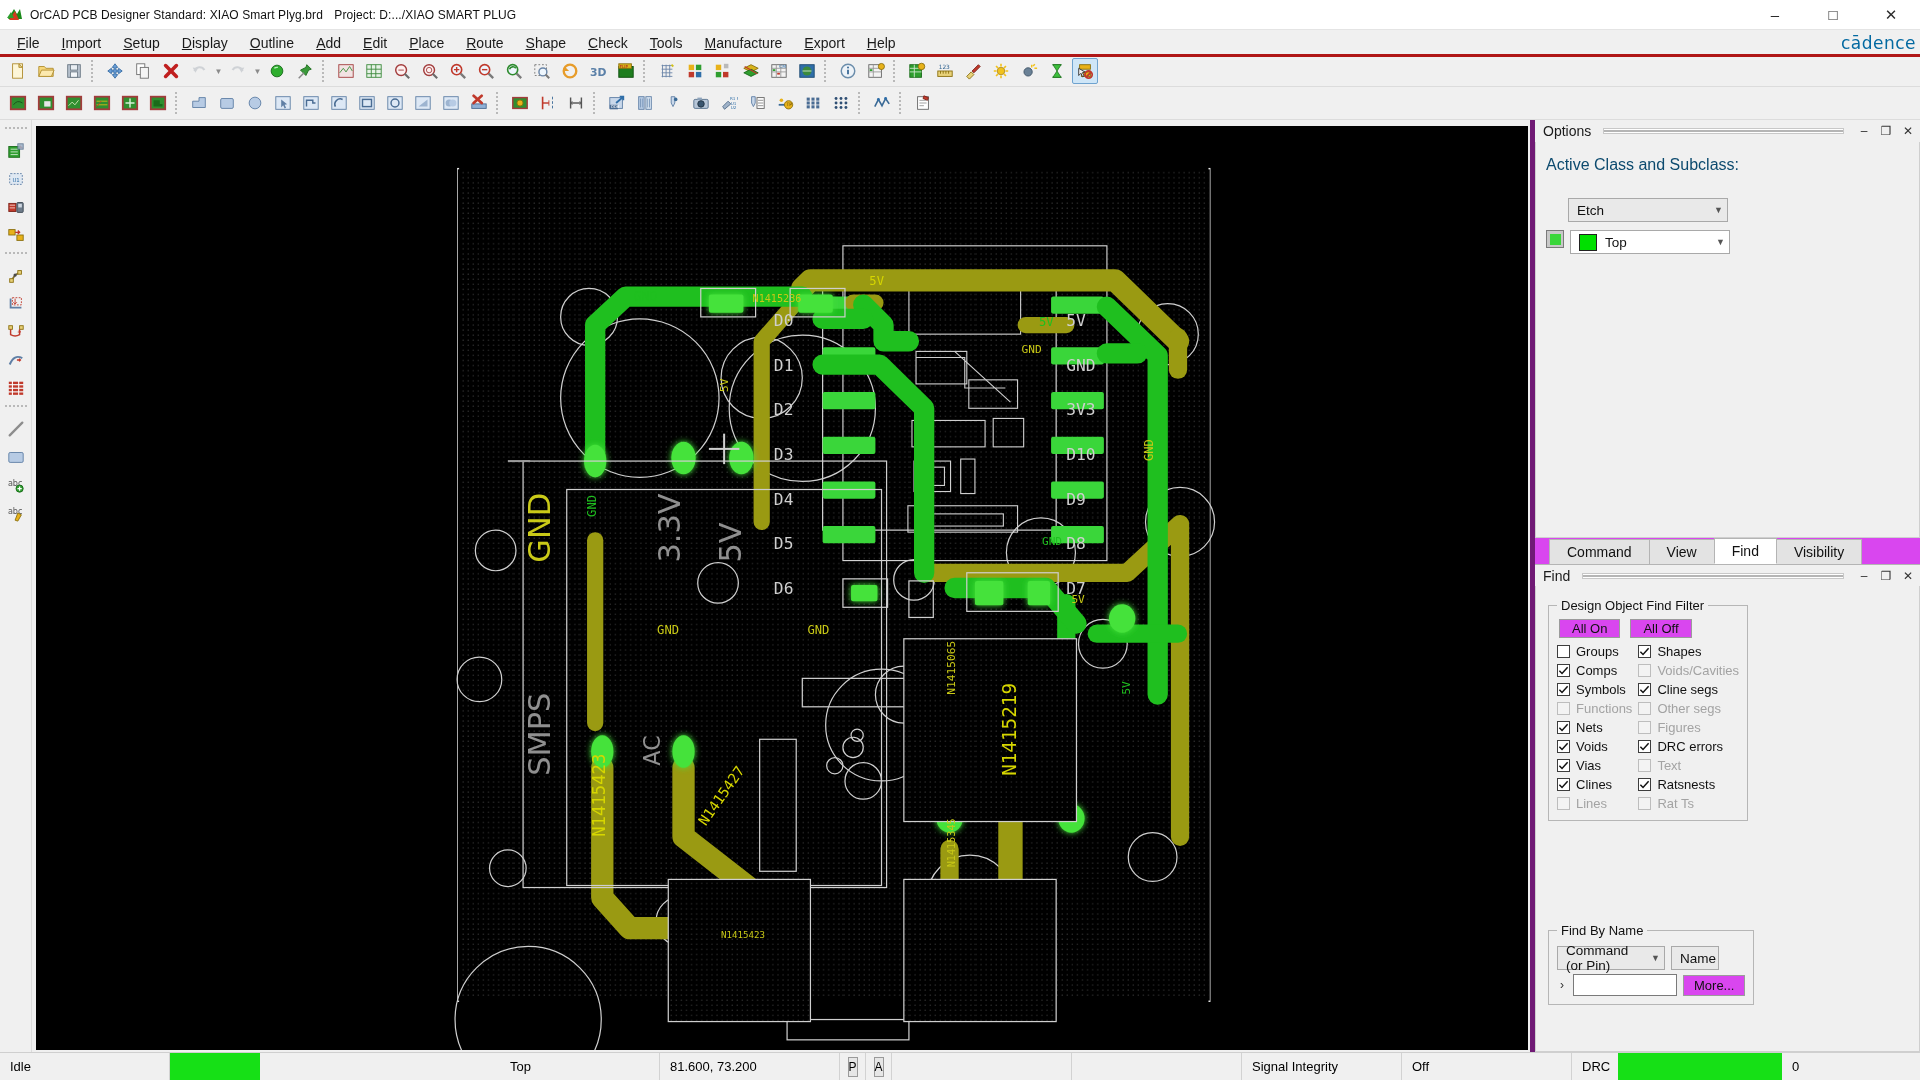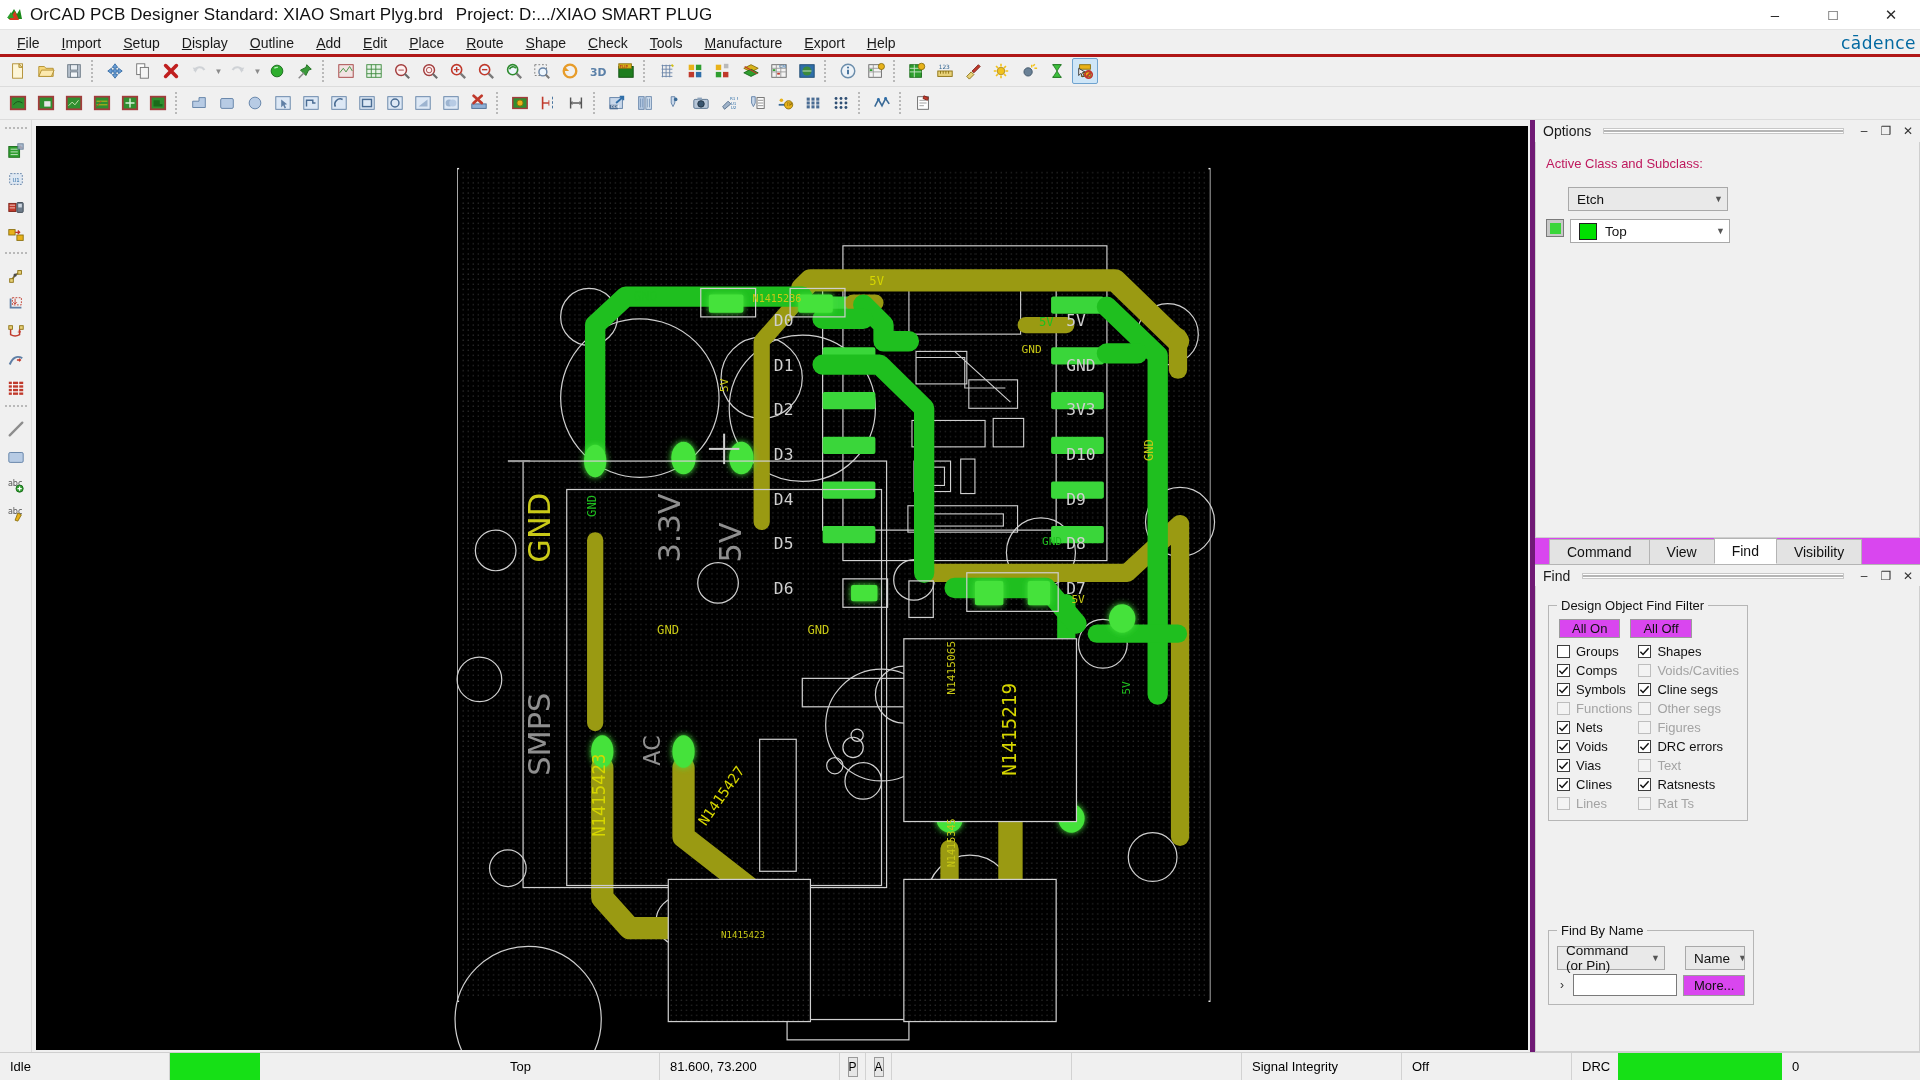--- a/index.html
+++ b/index.html
@@ -17,21 +17,21 @@
 
   
   .titlebar {
     height: 30px; flex: 0 0 30px;
     display: flex; align-items: center;
     background: #ffffff;
     border-bottom: 1px solid #e4e4e4;
     padding-left: 6px;
   }
   .title-icon { width: 18px; height: 18px; margin-right: 6px; flex:0 0 18px; }
-  .title-text { font-size: 17px; color: #111; white-space: nowrap; letter-spacing: .1px;}
+  .title-text { font-size: 12px; color: #111; white-space: nowrap; letter-spacing: .1px;}
   .title-text .proj { margin-left: 8px; }
   .win-btns { margin-left: auto; display: flex; height: 30px; }
   .win-btn {
     width: 58px; height: 30px; display:flex; align-items:center; justify-content:center;
     font-size: 15px; color:#2b2b2b; cursor: default;
   }
 
   
   .menubar {
     height: 26px; flex: 0 0 26px;
@@ -93,21 +93,21 @@
   .pane-header {
     display:flex; align-items:center; height:22px; padding:0 4px 0 8px;
     font-size:14px; color:#1a1a1a; background:#f0f0f0; gap:6px;
   }
   .pane-header .grip { flex:1 1 auto; height:6px; margin:0 6px;
     background: repeating-linear-gradient(to bottom,#fff 0,#fff 1px,#b5b5b5 1px,#b5b5b5 3px,#fff 3px,#fff 4px); border:1px solid #c8c8c8;}
   .pane-btn { width:16px;height:16px;display:flex;align-items:center;justify-content:center;font-size:12px;color:#333;cursor:default;}
 
   .options-pane { height: 418px; flex: 0 0 418px; display:flex; flex-direction:column;}
   .options-body { flex:1 1 auto; background:#f0f0f0; border:1px solid #cfcfcf; border-top:none; padding: 14px 10px 6px 10px; }
-  .field-label { font-size:13px; color:#be185d; margin-bottom:16px; }
+  .field-label { font-size:16px; color:#0c4a6e; margin-bottom:24px; }
   .row-sel { display:flex; gap:6px; margin-bottom:8px; }
   .sel {
     height:24px; background:#e9e9e9; border:1px solid #a9a9a9;
     display:flex; align-items:center; padding:0 4px 0 8px;
     font-size:13.5px; color:#111; cursor:default;
   }
   .sel.white { background:#fff; }
   .sel .caret { margin-left:auto; font-size:9px; color:#555; padding-left:8px;}
   .swatch-box { width:18px;height:18px;border:1px solid #7a7a7a;background:#c8c8c8;display:flex;align-items:center;justify-content:center;}
   .swatch-in { width:11px;height:11px; }
@@ -1170,21 +1170,21 @@
           </fieldset>
 
           <div class="fbn">
             <fieldset class="grp" style="width:192px;">
               <legend>Find By Name</legend>
               <div class="line">
                 <div class="sel" style="width:108px;">
                   <span>Command (or Pin)</span>
                   <span class="caret">▼</span>
                 </div>
-                <div class="sel" style="width:60px;overflow:hidden;margin-left:14px;">
+                <div class="sel" style="width:48px;overflow:hidden;">
                   <span>Name</span>
                   <span class="caret">▼</span>
                 </div>
               </div>
               <div class="line">
                 <span class="chev">›</span>
                 <input class="tinput" type="text" style="width: 104px; flex: 0 0 104px;" value="">
                 <div class="sm-btn" style="padding:2px 10px;">More...</div>
               </div>
             </fieldset>

